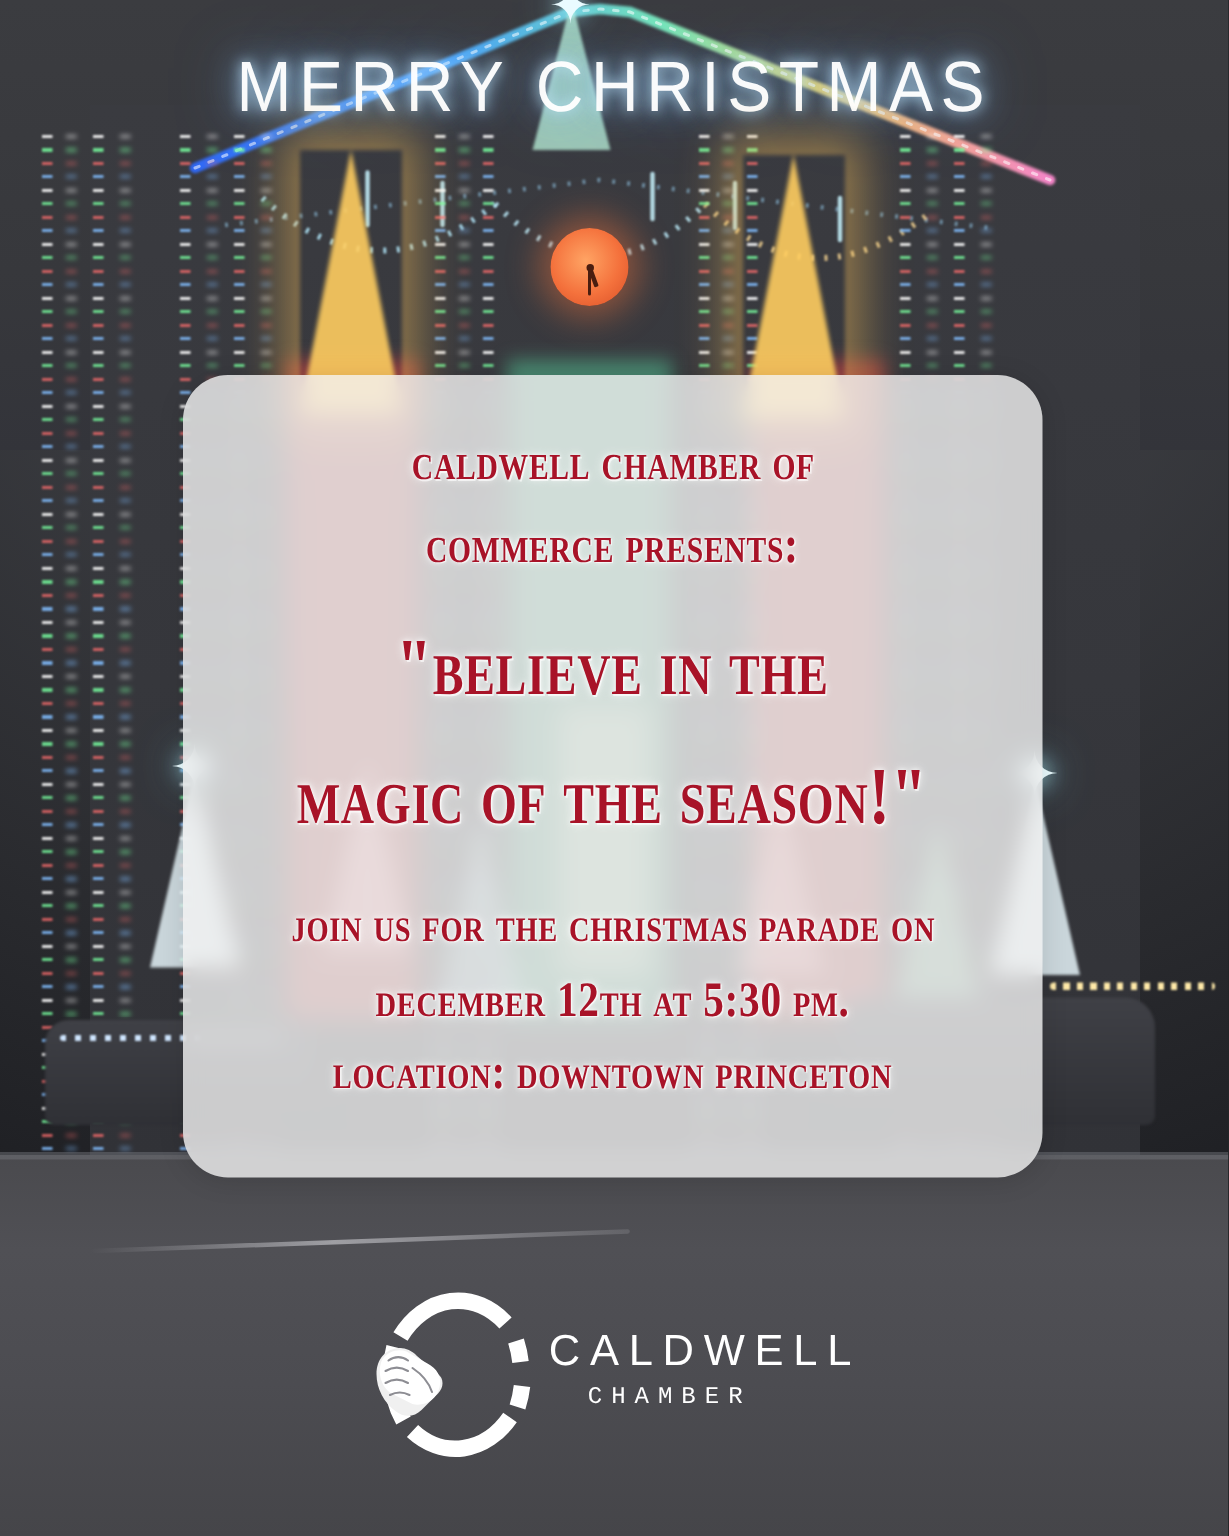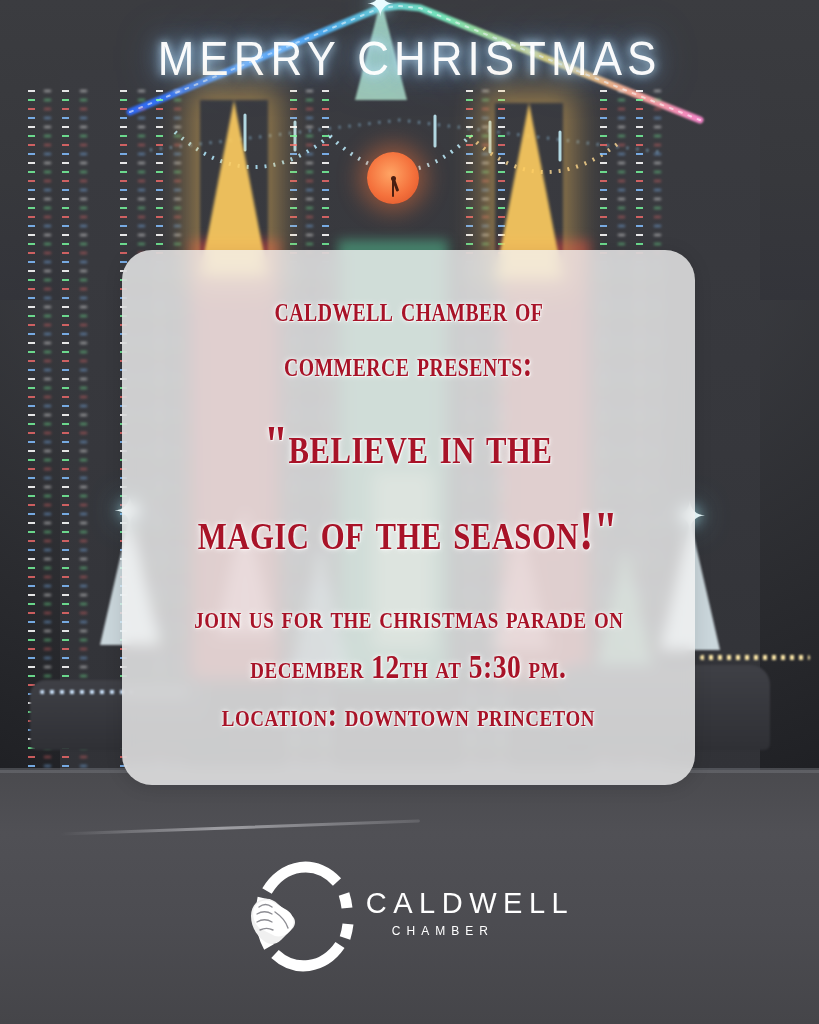--- a/index.html
+++ b/index.html
@@ -186,22 +186,22 @@
     position:absolute;left:0;top:838px;width:819px;height:150px;
     display:flex;align-items:center;justify-content:center;
   }
   .logo-mark{position:relative;width:115px;height:135px;flex:0 0 auto;}
   .logo-text{margin-left:6px;display:flex;flex-direction:column;justify-content:center;}
   .logo-name{
     font-family:"Liberation Sans", sans-serif;
     color:#ffffff;font-size:29px;letter-spacing:6.5px;line-height:1.05;
   }
   .logo-sub{
-    font-family:Liberation Sans, sans-serif;
-    color:#ffffff;font-size:12px;letter-spacing:6px;line-height:1.05;
+    font-family:Liberation Mono, monospace;
+    color:#ffffff;font-size:16px;letter-spacing:6px;line-height:1.05;
     margin-top:7px;margin-left:26px;
   }
 </style>
 </head>
 <body>
 
 <div id="poster">
 
   <div class="photo">
     <div class="sky"></div>

